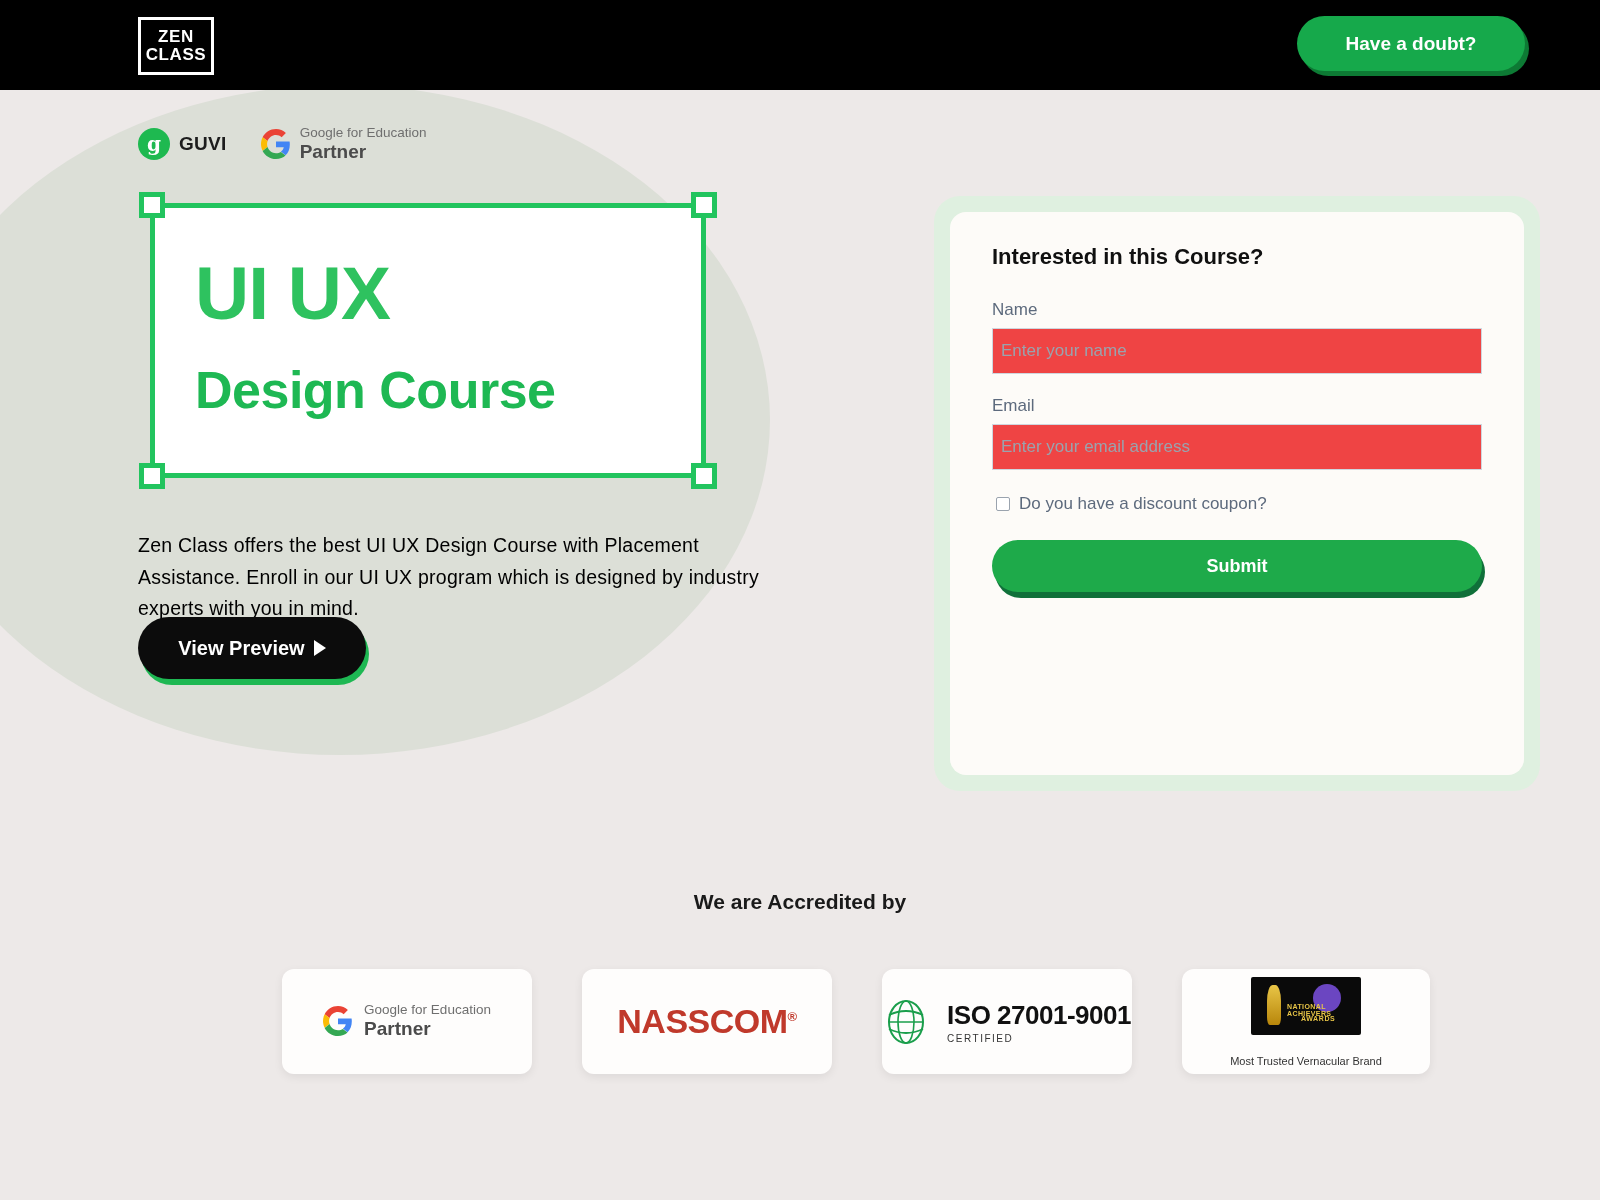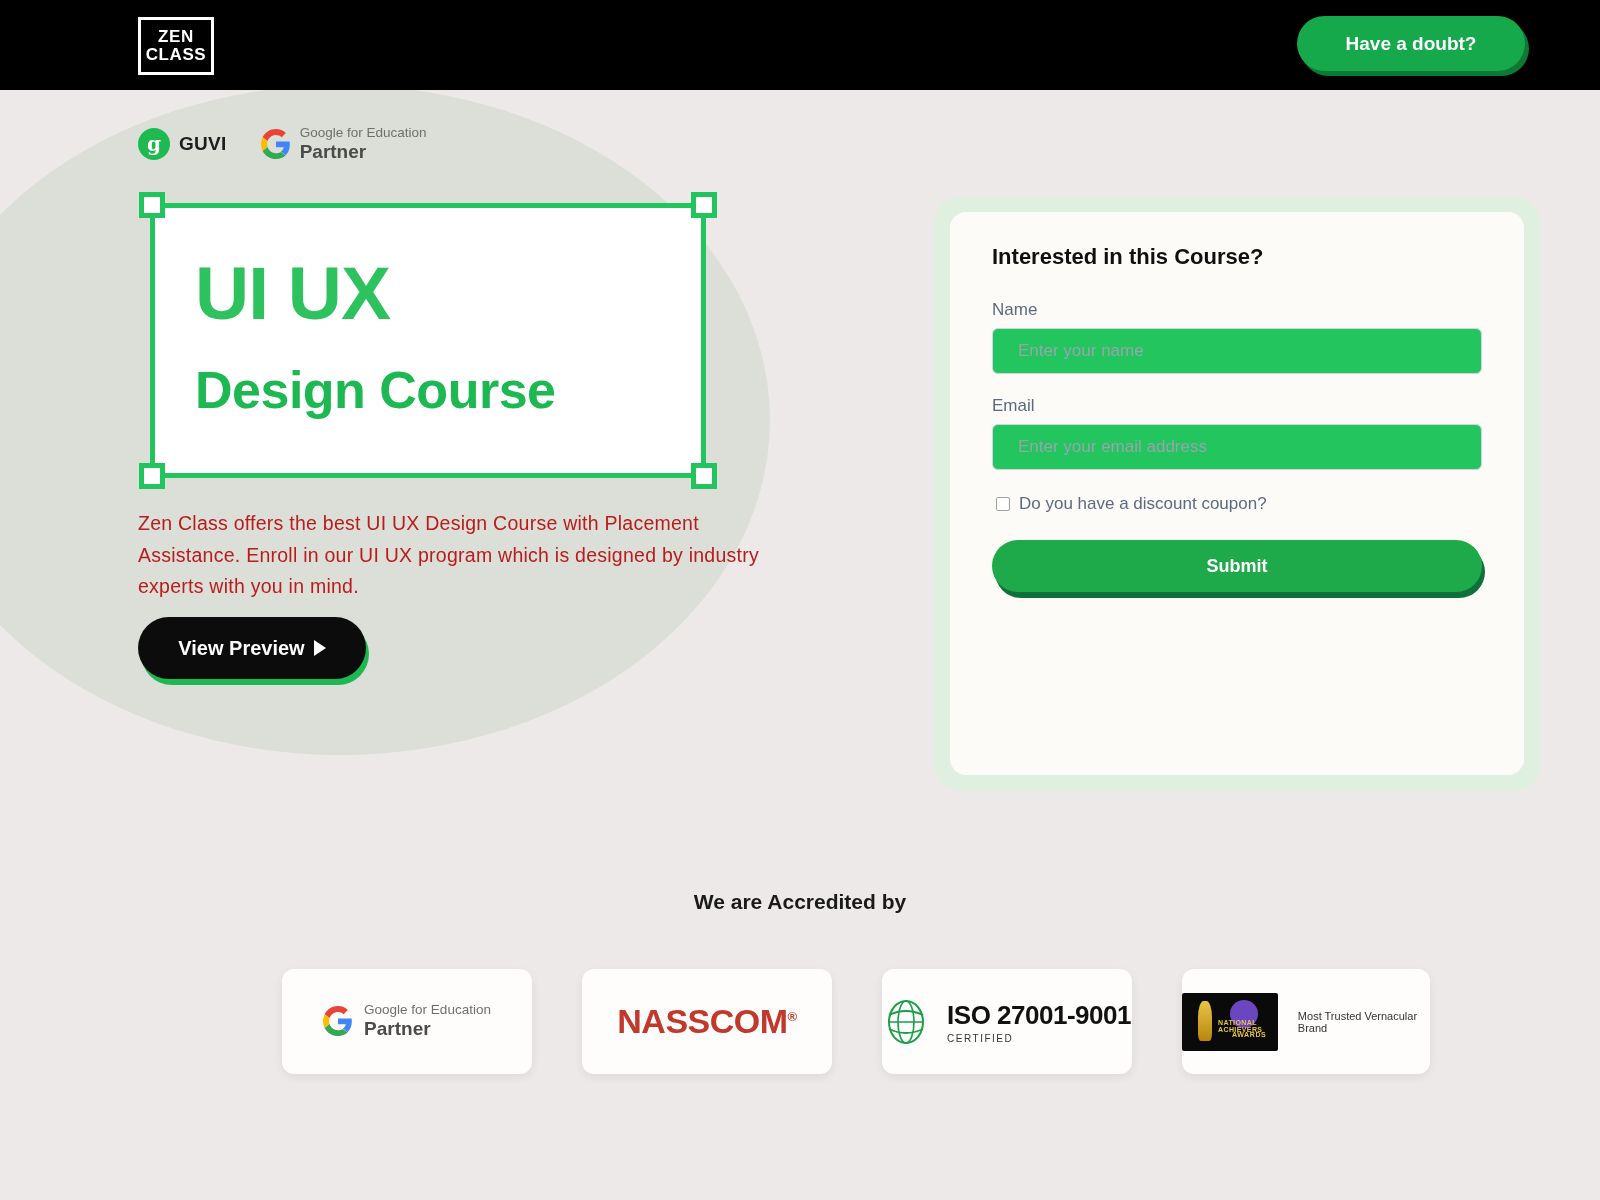--- a/index.html
+++ b/index.html
@@ -90,23 +90,23 @@
   .title-inner { padding: 48px 0 0 40px; }
   .title-l1 {
     font-size: 75px; font-weight: bold; color: #2ec25f;
     letter-spacing: -1px; line-height: 1;
   }
   .title-l2 {
     font-size: 52px; font-weight: bold; color: #1eb853;
     letter-spacing: -0.5px; line-height: 1; margin-top: 33px;
   }
   .hero-desc {
-    position: absolute; left: 138px; top: 418px;
+    position: absolute; left: 138px; top: 440px;
     width: 660px; z-index: 3;
-    font-size: 19.5px; line-height: 1.62; color: #b91c1c;
+    font-size: 19.5px; line-height: 1.62; color: #000000;
     letter-spacing: 0.25px;
   }
   .preview-btn {
     position: absolute; left: 138px; top: 527px; z-index: 3;
     width: 228px; height: 62px;
     background: #0c0c0c; color: #ffffff;
     border: none; border-radius: 34px;
     font-size: 20px; font-weight: bold;
     font-family: "Liberation Sans", sans-serif;
     cursor: pointer;
@@ -137,24 +137,24 @@
   .form-title {
     font-size: 22px; font-weight: bold;
     color: #101010; margin-bottom: 30px;
   }
   .field { margin-bottom: 22px; }
   .field-label {
     font-size: 17px; color: #5d6a7d; margin-bottom: 8px;
   }
   .text-input {
     width: 100%; height: 46px;
-    background: #22c55e;
+    background: #ef4444;
     border: 1px solid #cfd6de;
-    border-radius: 6px;
-    padding: 0 25px;
+    border-radius: 0;
+    padding: 0 8px;
     font-size: 17px; color: #222;
     font-family: "Liberation Sans", sans-serif;
   }
   .text-input::placeholder { color: #9aa3ae; }
   .phone-row { display: flex; width: 100%; height: 46px; }
   .phone-prefix {
     width: 88px; height: 46px;
     background: #d3d3d3;
     border: 1px solid #cfd6de; border-right: none;
     border-radius: 6px 0 0 6px;
@@ -221,21 +221,21 @@
   .accred-card {
     background: #fefdfc;
     border-radius: 12px;
     box-shadow: 0 3px 10px rgba(0,0,0,0.07);
     display: flex; align-items: center; justify-content: center;
     height: 105px;
   }
   .card-google { width: 250px; }
   .card-nasscom { width: 250px; }
   .card-iso { width: 250px; }
-  .card-award { width: 248px; flex-direction: row; gap: 20px; }
+  .card-award { width: 248px; flex-direction: column; gap: 20px; }
   .g-row { display: flex; align-items: center; gap: 11px; }
   .nasscom-text {
     font-size: 34px; font-weight: bold; color: #c0392b;
     letter-spacing: -0.5px; position: relative;
   }
   .nasscom-reg { font-size: 13px; vertical-align: super; }
   .iso-row { display: flex; align-items: center; gap: 18px; }
   .iso-main { font-size: 26px; font-weight: bold; color: #111; letter-spacing: -0.5px; }
   .iso-sub { font-size: 10px; color: #333; letter-spacing: 1.5px; margin-top: 2px; }
   .award-badge {

